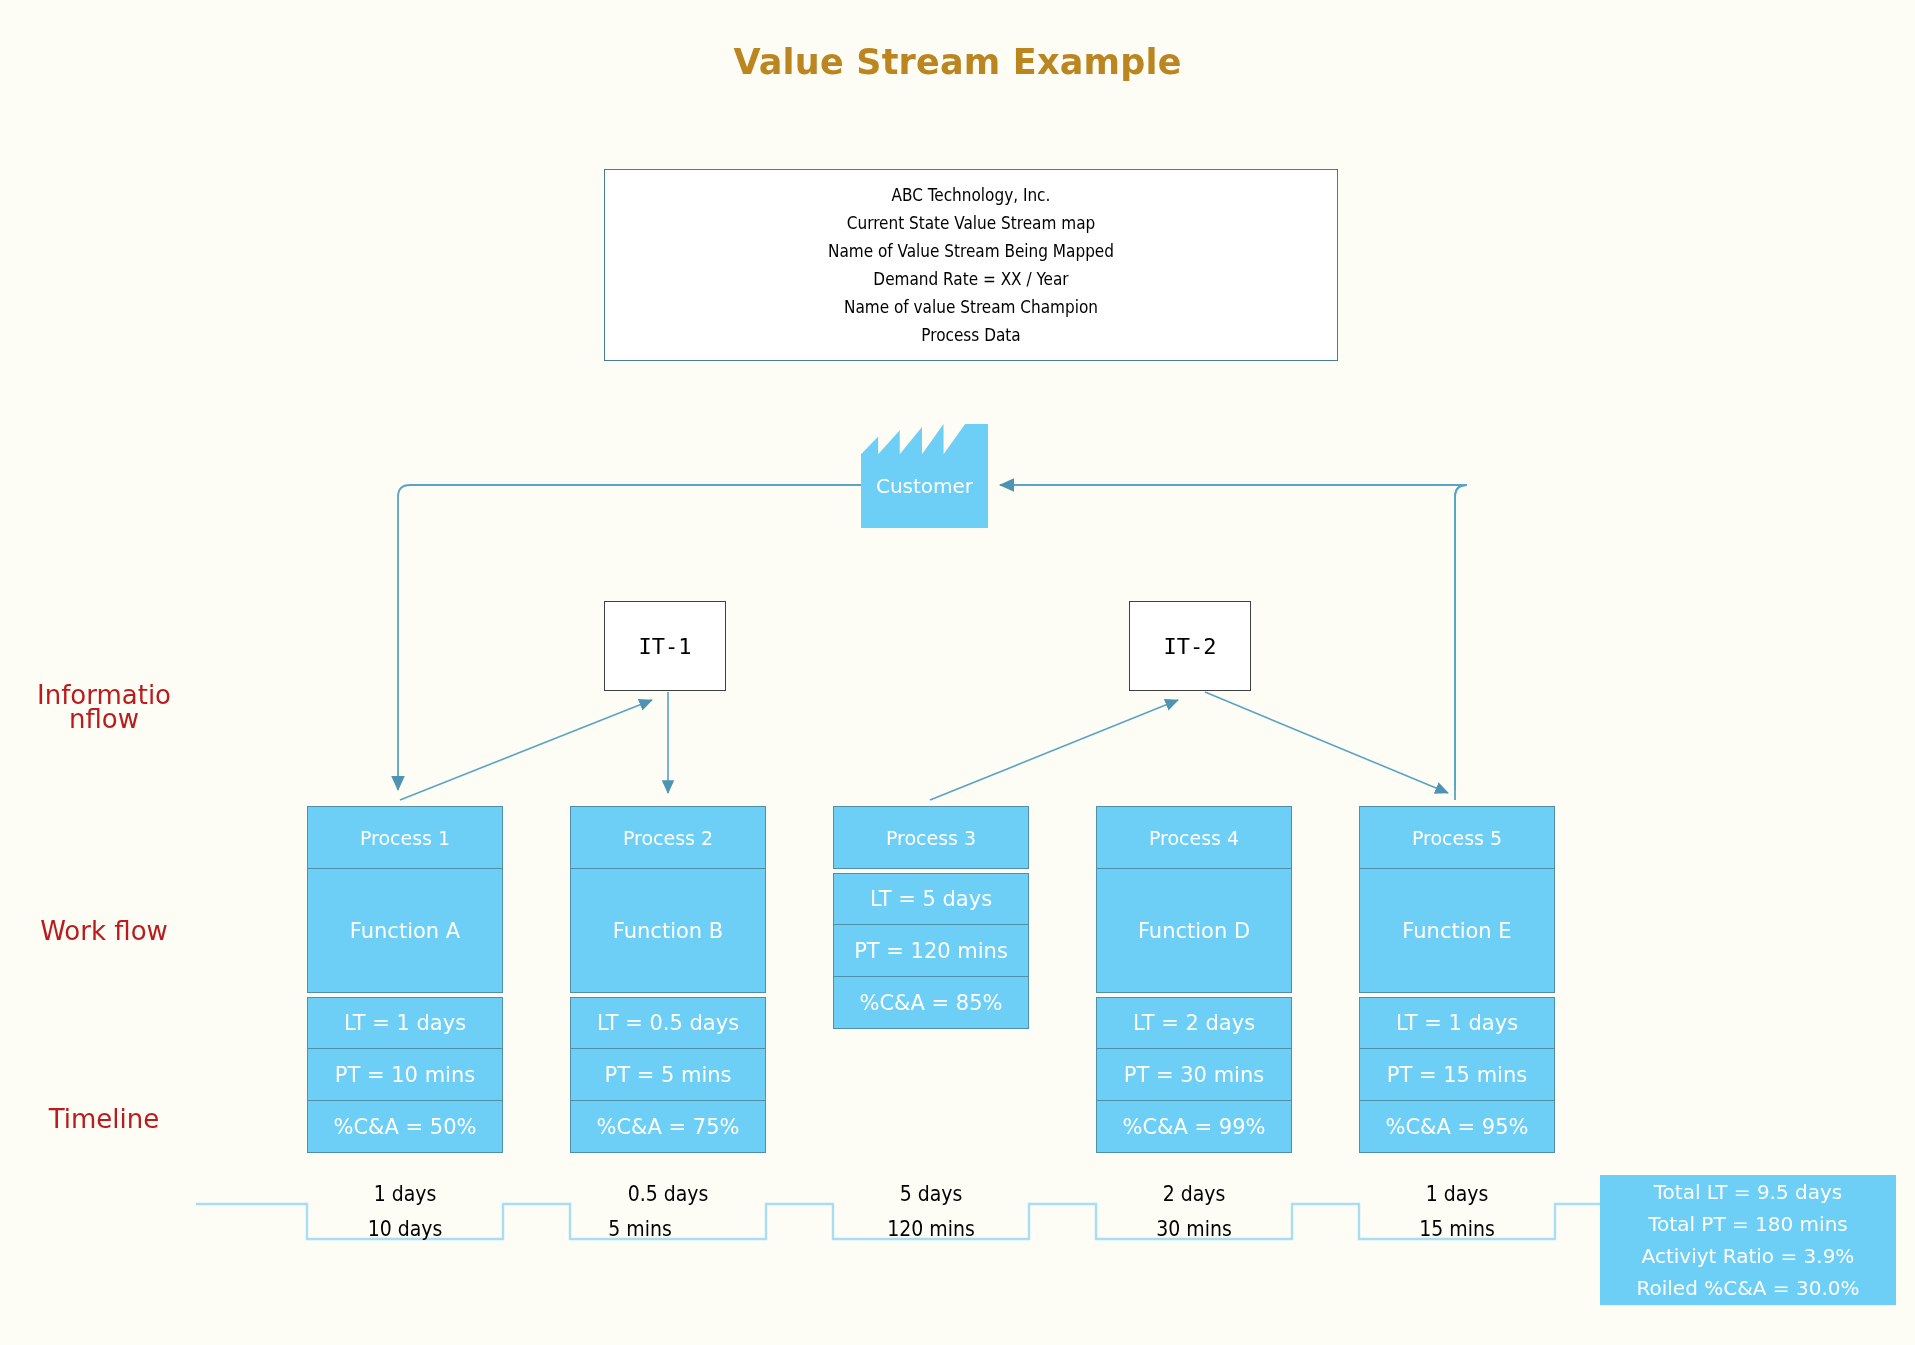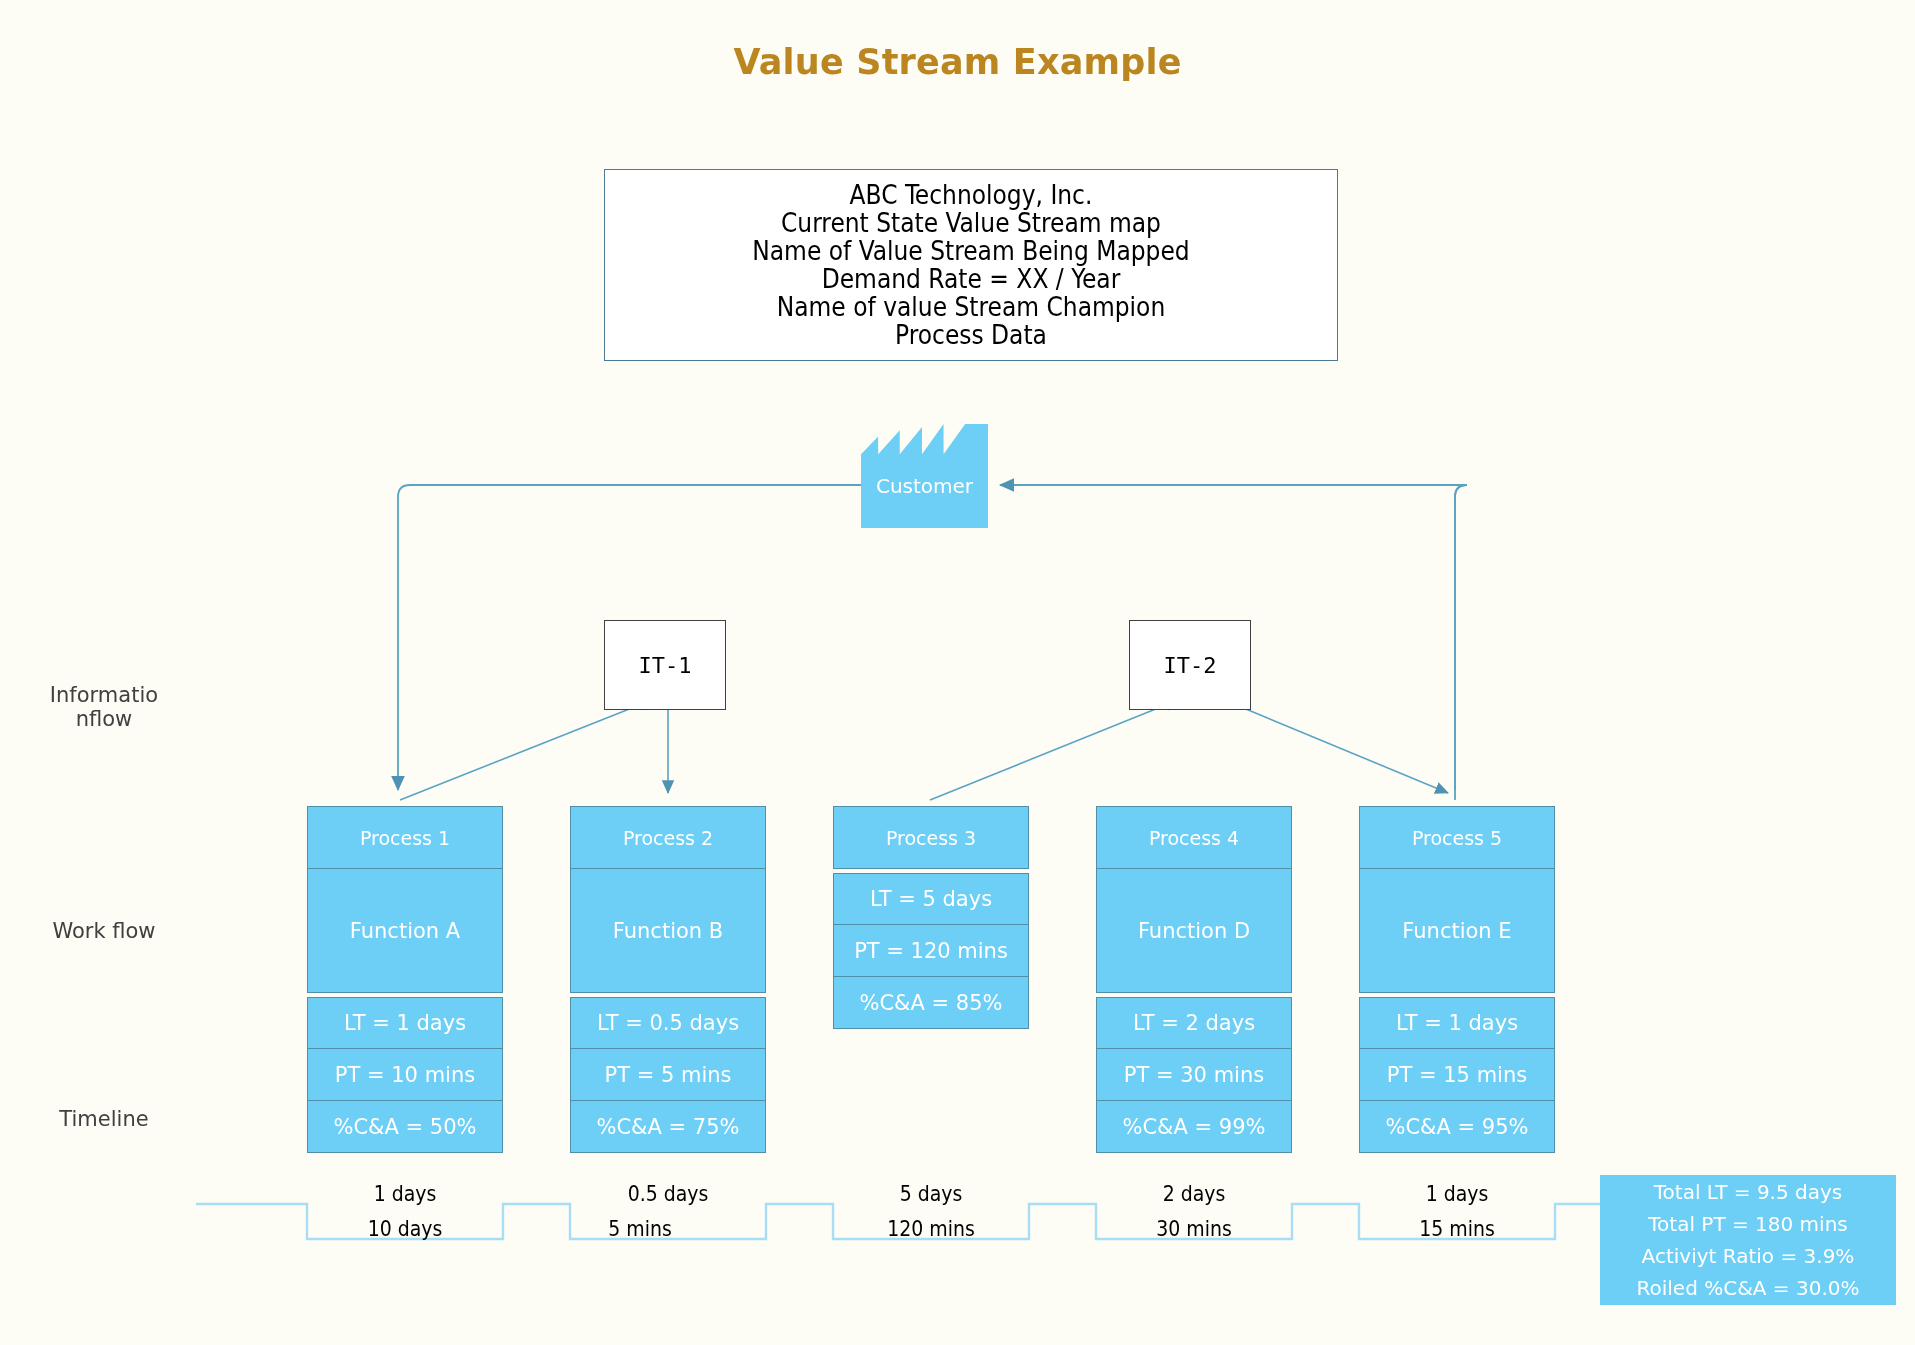--- a/index.html
+++ b/index.html
@@ -38,32 +38,32 @@
     height: 192px;
     border: 1px solid #4a7a96;
     background: #ffffff;
     box-sizing: border-box;
     display: flex;
     flex-direction: column;
     align-items: center;
     justify-content: center;
   }
   #header-box .hline {
-    font-size: 26px;
+    font-size: 17px;
     line-height: 28px;
     color: #000000;
     white-space: nowrap;
     font-family: "DejaVu Sans Condensed", "Liberation Sans Narrow", "Liberation Sans", sans-serif;
   }
 
   
   .lane-label {
     position: absolute;
-    color: #404040;
-    font-size: 21px;
+    color: #b91c1c;
+    font-size: 26px;
     line-height: 24px;
     text-align: center;
     font-family: "DejaVu Sans", "Liberation Sans", sans-serif;
   }
   #lane-info  { left: 24px; top: 683px; width: 160px; }
   #lane-work  { left: 24px; top: 919px; width: 160px; }
   #lane-time  { left: 24px; top: 1107px; width: 160px; }
 
   
   #customer-shape {
@@ -100,21 +100,20 @@
   .it-box {
     position: absolute;
     width: 122px;
     height: 90px;
     background: #ffffff;
     border: 1.6px solid #404040;
     box-sizing: border-box;
     display: flex;
     align-items: center;
     justify-content: center;
-    margin-top: 19px;
   }
   .it-box .it-label {
     font-family: "DejaVu Sans Mono", "Liberation Mono", monospace;
     font-size: 22px;
     color: #000000;
   }
   #it-1 { left: 604px; top: 601px; }
   #it-2 { left: 1129px; top: 601px; }
 
   

